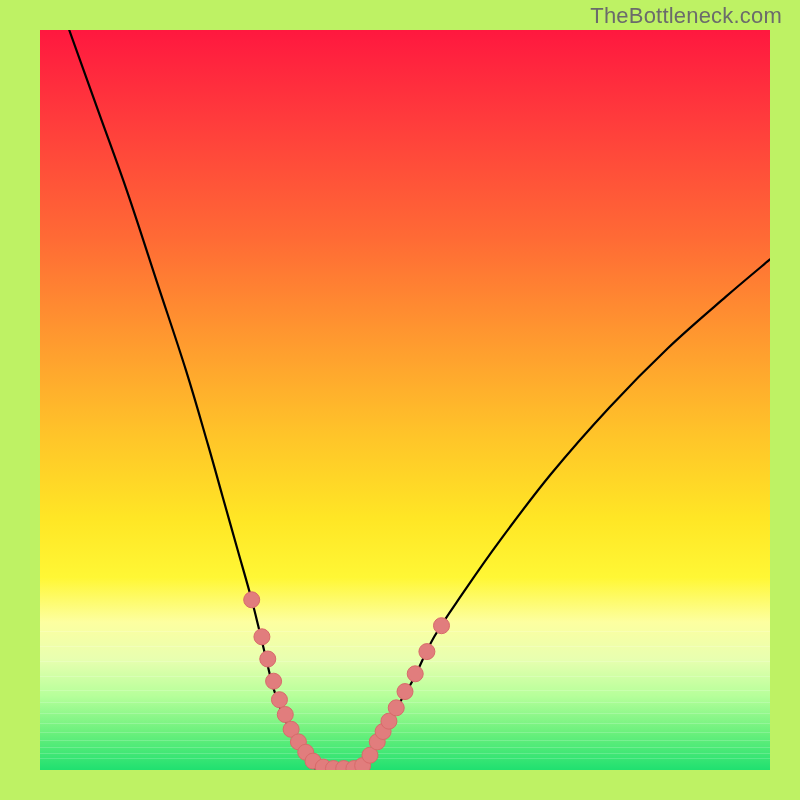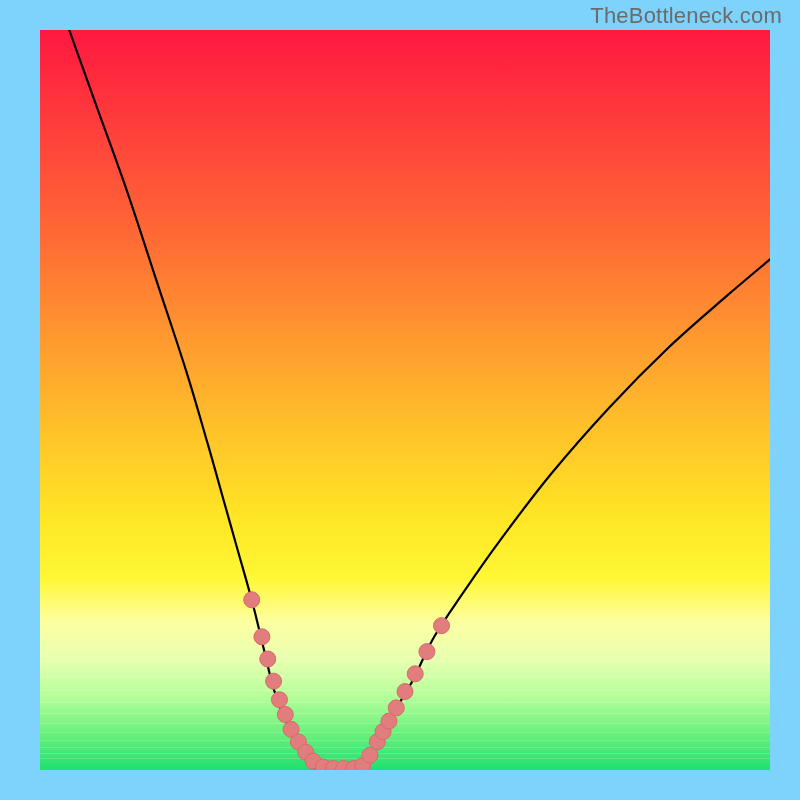--- a/index.html
+++ b/index.html
@@ -10,21 +10,21 @@
     overflow: hidden;
     background: #000;
     font-family: Arial, Helvetica, sans-serif;
   }
   .frame {
     position: absolute;
     left: 0;
     top: 0;
     width: 800px;
     height: 800px;
-    background: #7dd3fc;
+    background: #bef264;
   }
   .plot {
     position: absolute;
     left: 40px;
     top: 30px;
     width: 730px;
     height: 740px;
     
     background: linear-gradient(
       to bottom,

